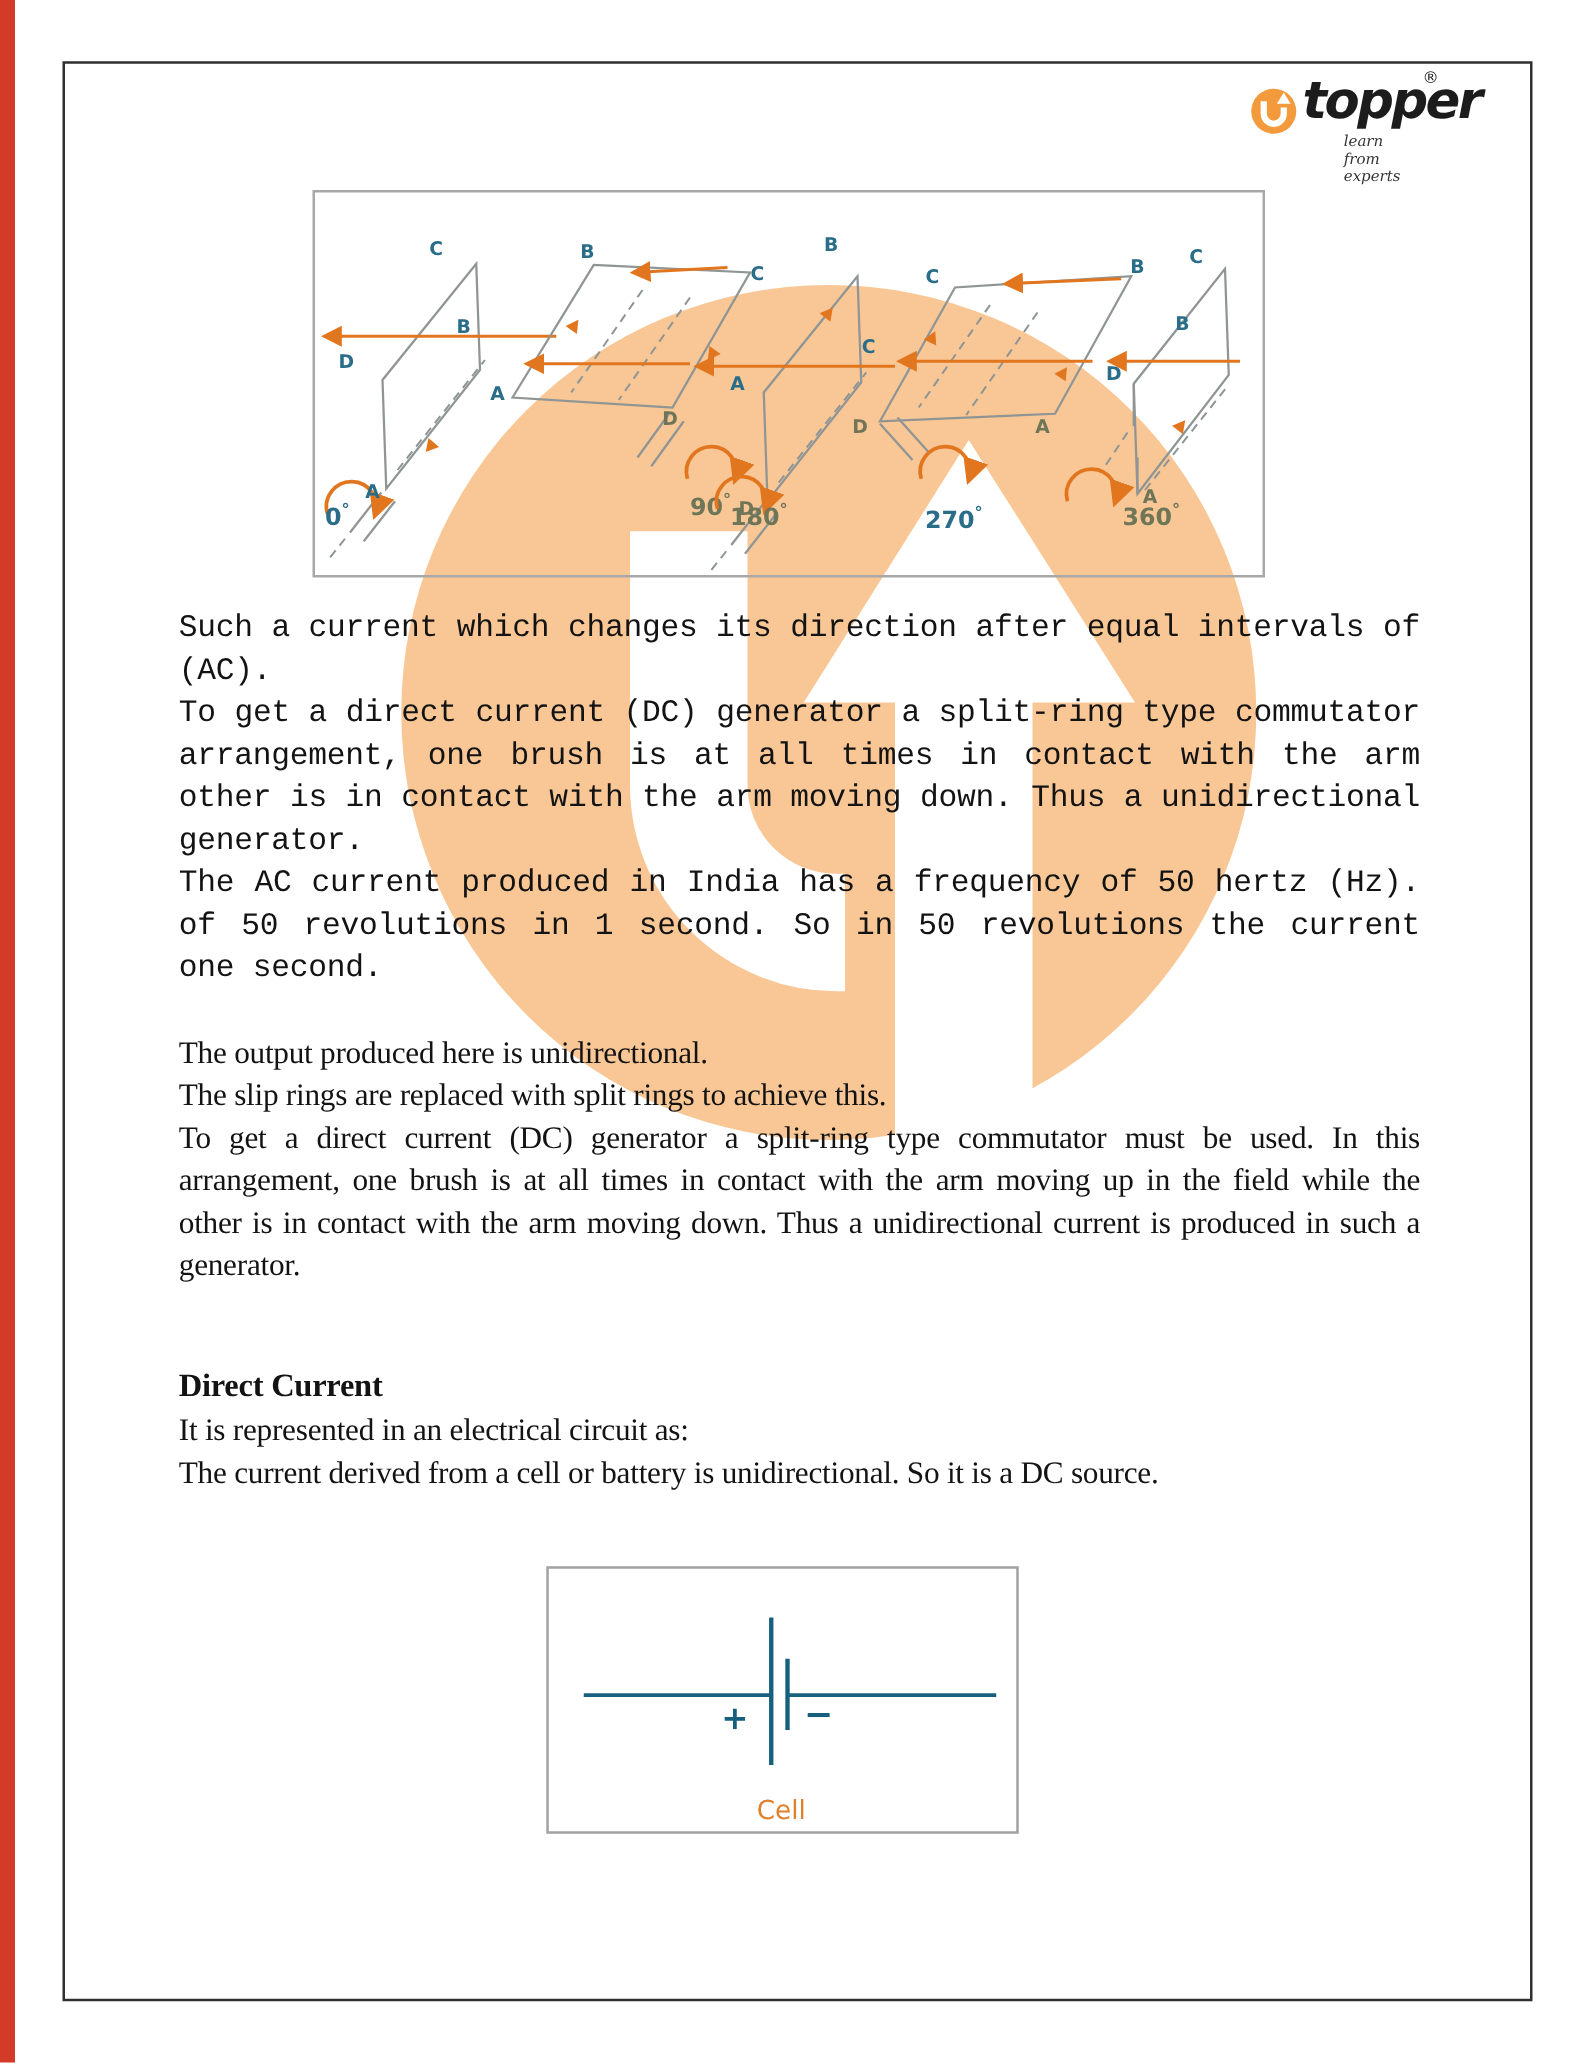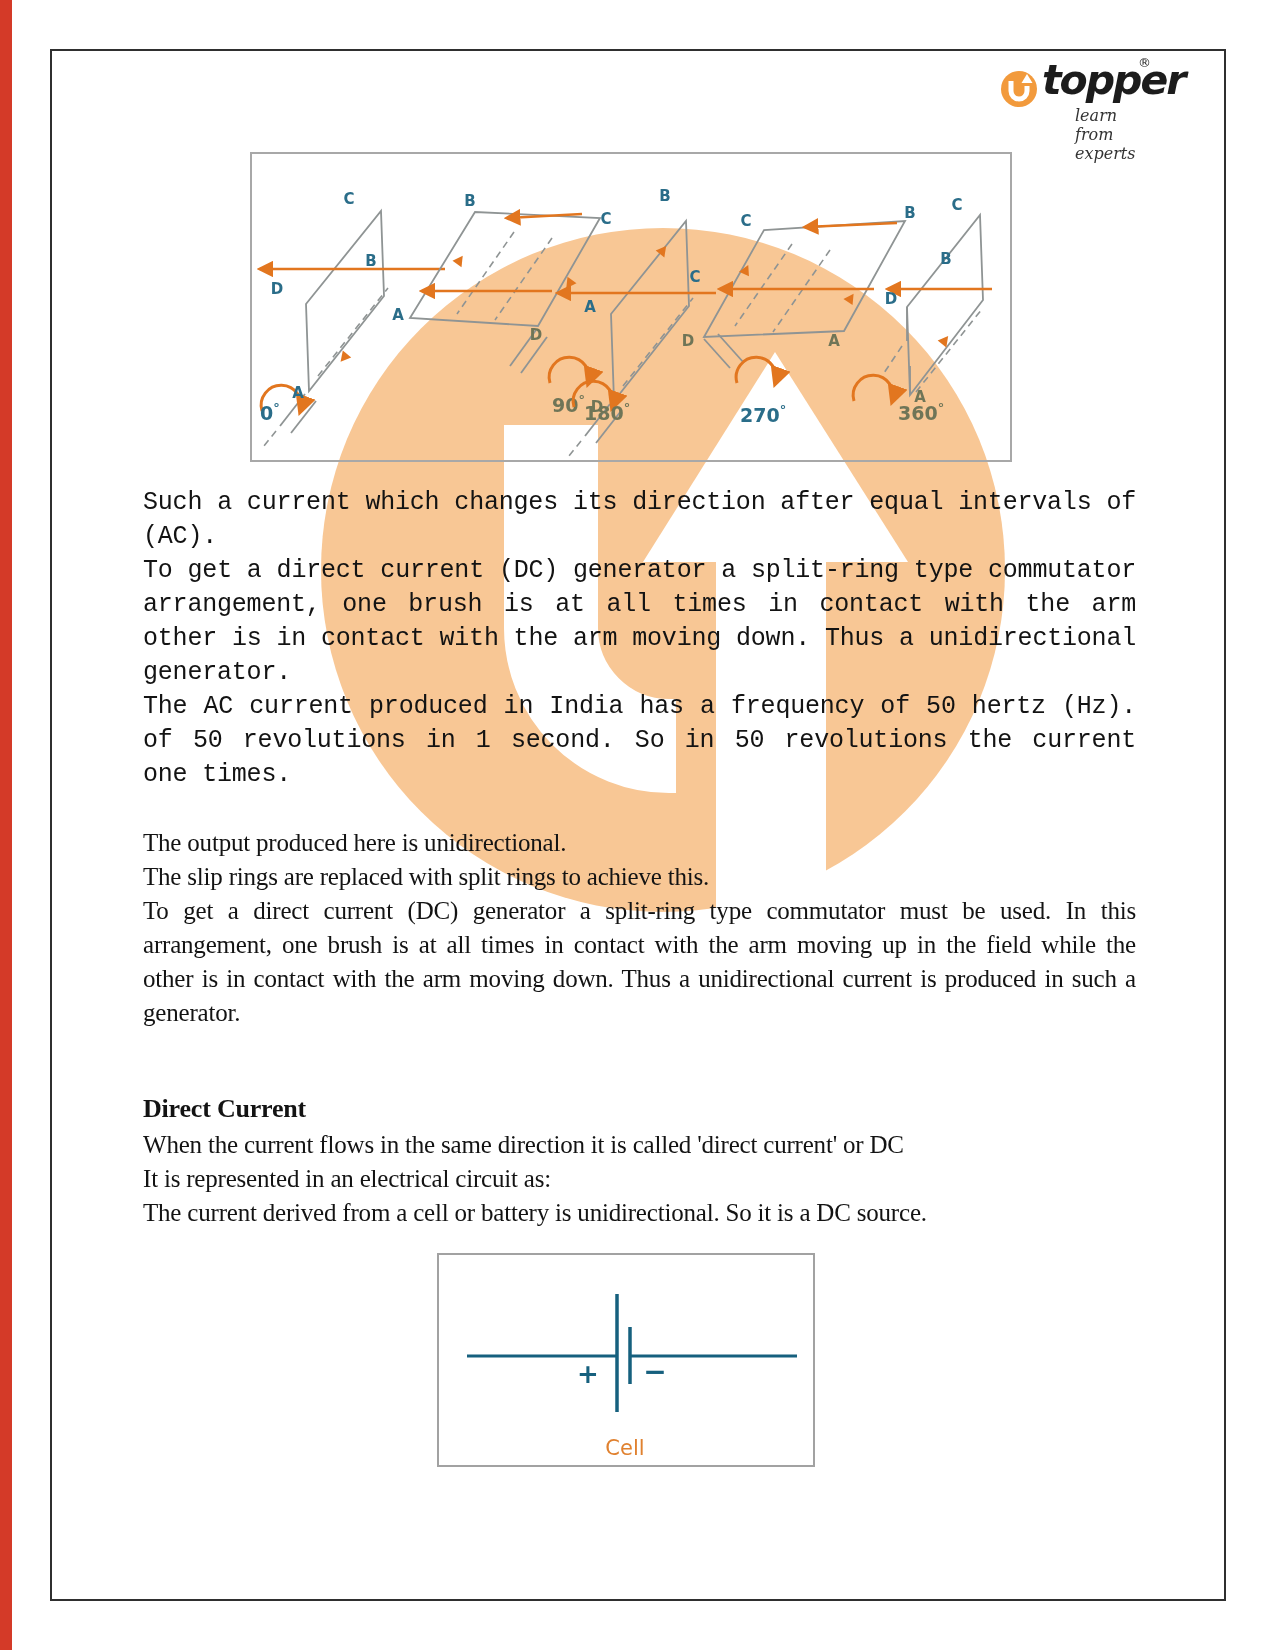--- a/index.html
+++ b/index.html
@@ -9,21 +9,21 @@
   .page{position:absolute;left:50px;top:49px;width:1176px;height:1552px;
         border:2px solid #2f2f2f;box-sizing:border-box;background:transparent;z-index:0;}
   .watermark{position:absolute;left:0;top:0;width:1275px;height:1650px;z-index:1;pointer-events:none;}
   
   .logo{position:absolute;z-index:3;}
   .logo-circle{position:absolute;left:999px;top:69px;width:40px;height:40px;}
   .brand{position:absolute;left:1042px;top:60px;font-family:"DejaVu Sans",sans-serif;
          font-weight:bold;font-size:41px;letter-spacing:-2px;color:#1c1c1c;line-height:1;font-style:italic;}
   .reg{position:absolute;left:1138px;top:55px;font-family:"DejaVu Sans",sans-serif;font-size:13px;color:#1c1c1c;}
   .tagline{position:absolute;left:1075px;top:106px;font-family:"DejaVu Serif",serif;
-           font-style:italic;font-size:16px;color:#333;}
+           font-style:italic;font-size:12px;color:#333;}
   
   .figure-box{position:absolute;left:250px;top:152px;width:762px;height:310px;
               border:2px solid #a8a8a8;box-sizing:border-box;z-index:2;background:transparent;}
   .figure-box svg{position:absolute;left:0;top:0;}
   
   .textblock{position:absolute;left:143px;width:993px;z-index:3;color:#131313;
              font-size:25px;letter-spacing:-0.2px;}
   .tline{height:34px;line-height:34px;overflow:hidden;}
   .tline.j{text-align:justify;text-align-last:justify;}
   .theading{height:36px;line-height:34px;font-weight:bold;font-size:26px;}
@@ -142,38 +142,37 @@
 
 <div class="textblock" id="blockA">
     <div class="tline j">Such a current which changes its direction after equal intervals of time is called alternating current</div>
     <div class="tline">(AC).</div>
     <div class="tline j">To get a direct current (DC) generator a split-ring type commutator must be used. In this</div>
     <div class="tline j">arrangement, one brush is at all times in contact with the arm moving up in the field while the</div>
     <div class="tline j">other is in contact with the arm moving down. Thus a unidirectional current is produced in such a</div>
     <div class="tline">generator.</div>
     <div class="tline j">The AC current produced in India has a frequency of 50 hertz (Hz). The coil is rotated at the rate</div>
     <div class="tline j">of 50 revolutions in 1 second. So in 50 revolutions the current changes its direction 100 times in</div>
-    <div class="tline">one times.</div>
+    <div class="tline">one second.</div>
   </div>
 
 <div class="textblock" id="blockB">
   <div>
       <div class="tline">The output produced here is unidirectional.</div>
       <div class="tline">The slip rings are replaced with split rings to achieve this.</div>
       <div class="tline j">To get a direct current (DC) generator a split-ring type commutator must be used. In this</div>
       <div class="tline j">arrangement, one brush is at all times in contact with the arm moving up in the field while the</div>
       <div class="tline j">other is in contact with the arm moving down. Thus a unidirectional current is produced in such a</div>
       <div class="tline">generator.</div>
     </div>
 </div>
 
 <div class="textblock" id="blockC">
   <div class="theading">Direct Current</div>
   <div>
-      <div class="tline">When the current flows in the same direction it is called 'direct current' or DC</div>
       <div class="tline">It is represented in an electrical circuit as:</div>
       <div class="tline">The current derived from a cell or battery is unidirectional. So it is a DC source.</div>
     </div>
 </div>
 
 <div class="cell-box">
   <svg width="374" height="210" viewBox="0 0 374 210">
     <g id="cell-lines">
         <line x1="28" y1="101" x2="178" y2="101" stroke="#16607e" stroke-width="3"></line>
         <line x1="191" y1="101" x2="358" y2="101" stroke="#16607e" stroke-width="3"></line>

